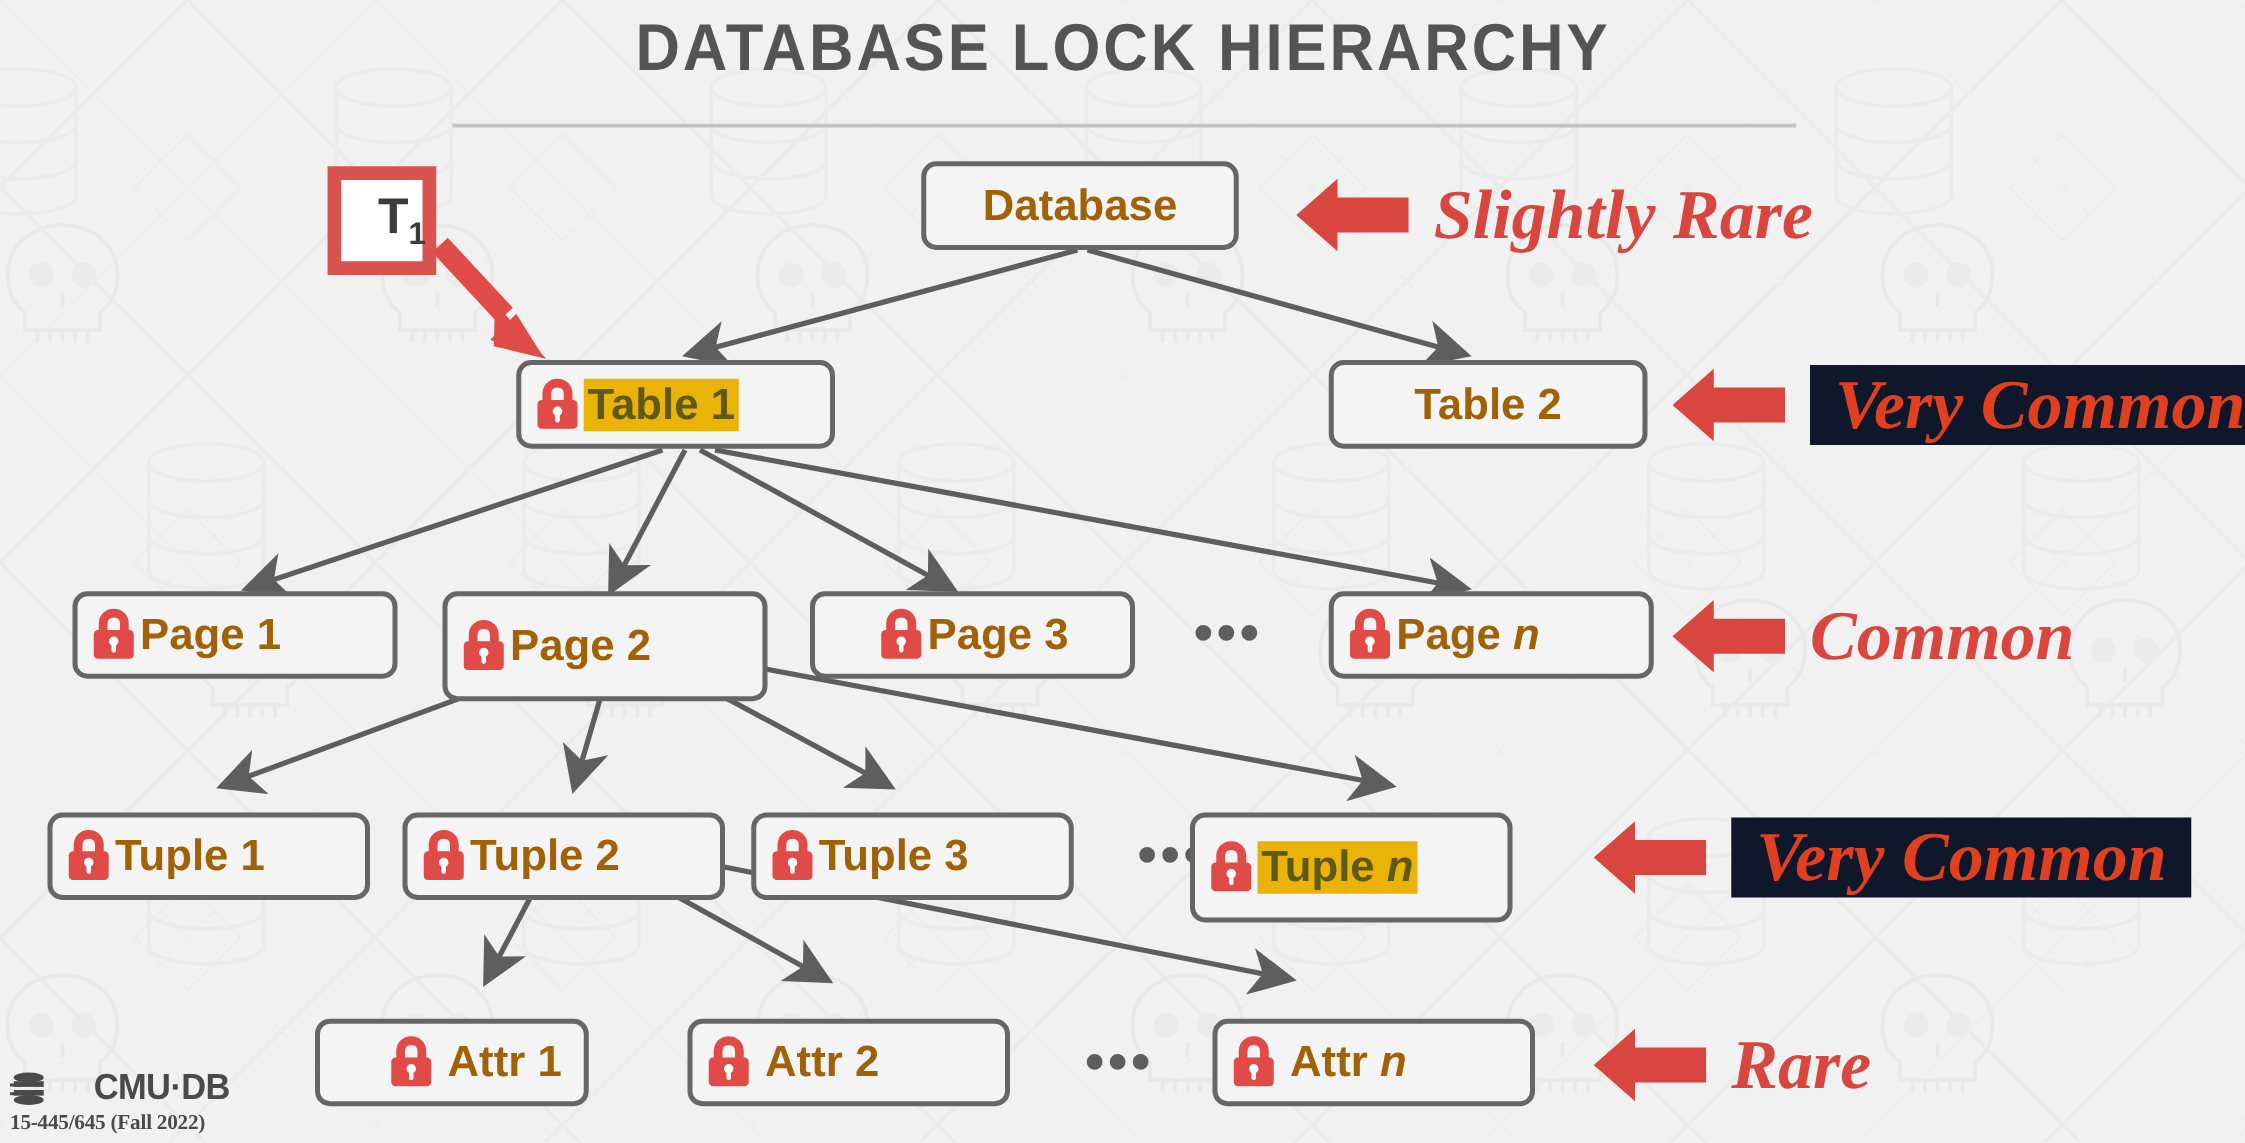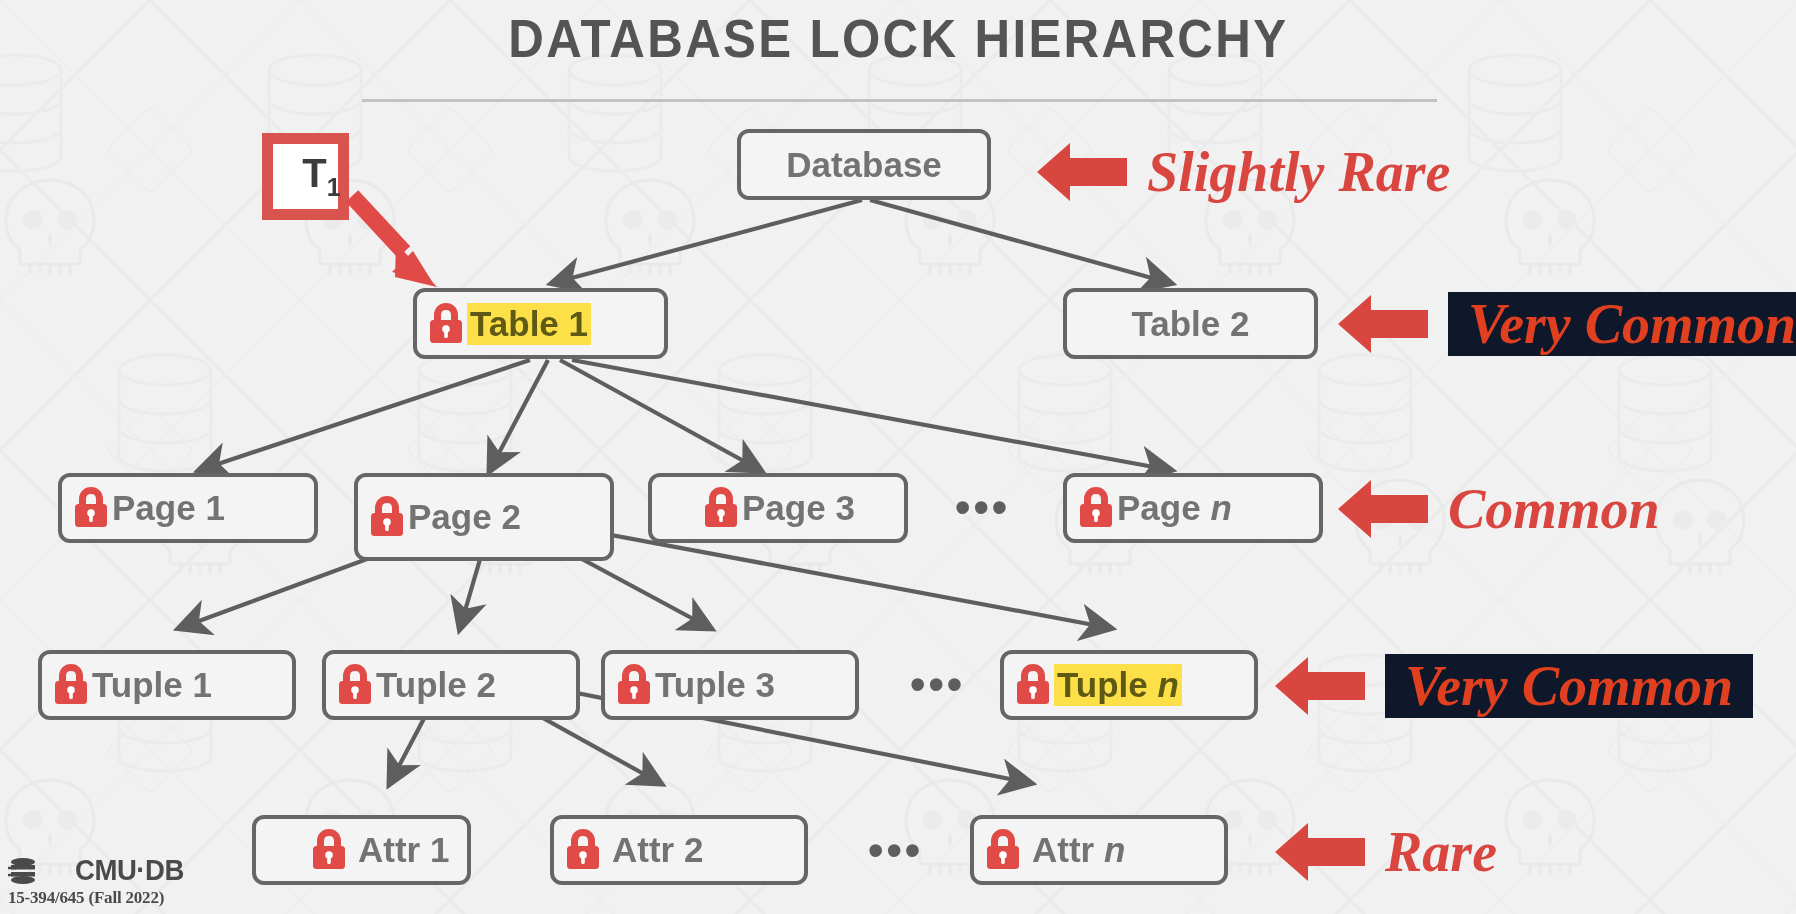--- a/index.html
+++ b/index.html
@@ -48,26 +48,26 @@
     box-sizing:border-box;
     border:4px solid #666666;
     border-radius:12px;
     background:#f4f4f4;
     display:flex;align-items:center;
     z-index:2;
     white-space:nowrap;
   }
   .node.center{justify-content:center;}
   .node-label{
-    font-size:35px;font-weight:bold;color:#737373;
+    font-size:35px;font-weight:bold;color:#a16207;
     letter-spacing:0px;
   }
   .node-label .ital{font-style:italic;}
   .node-label.hl{
-    background:#fde047;
+    background:#eab308;
     color:#5e5a16;
     padding:1px 3px;
   }
   .lock{
     flex:0 0 auto;
     margin-left:10px;margin-right:2px;
     display:block;
   }
 
   
@@ -327,21 +327,21 @@
     <path d="M10.5,20 L10.5,13 C10.5,8 14,4.5 19,4.5 C24,4.5 27.5,8 27.5,13 L27.5,20" fill="none" stroke="#e04b47" stroke-width="7"></path>
     <rect x="3" y="18" width="32" height="23" rx="3.5" fill="#e04b47"></rect>
     <circle cx="19" cy="27" r="3.8" fill="#ffffff"></circle>
     <rect x="17.2" y="28" width="3.6" height="8" rx="1.6" fill="#ffffff"></rect>
   </svg>
   <span class="node-label">Tuple 3</span>
 </div>
 
 <div class="ellipsis" style="left:910px;top:662px;">•••</div>
 
-<div class="node" style="left:1000px;top:650px;width:258px;height:70px;">
+<div class="node" style="left:952px;top:650px;width:258px;height:88px;">
   <svg class="lock" width="38" height="44" viewBox="0 0 38 44">
     <path d="M10.5,20 L10.5,13 C10.5,8 14,4.5 19,4.5 C24,4.5 27.5,8 27.5,13 L27.5,20" fill="none" stroke="#e04b47" stroke-width="7"></path>
     <rect x="3" y="18" width="32" height="23" rx="3.5" fill="#e04b47"></rect>
     <circle cx="19" cy="27" r="3.8" fill="#ffffff"></circle>
     <rect x="17.2" y="28" width="3.6" height="8" rx="1.6" fill="#ffffff"></rect>
   </svg>
   <span class="node-label hl"><span>Tuple </span><span class="ital">n</span></span>
 </div>
 
 <div class="node" style="left:252px;top:815px;width:219px;height:70px;padding-left:44px;">
@@ -415,14 +415,14 @@
   <div id="logo-row">
     <svg width="30" height="30" viewBox="0 0 30 30">
       <ellipse cx="15" cy="6" rx="12" ry="4" fill="#4a4a4a"></ellipse>
       <rect x="3" y="9" width="24" height="4.5" fill="#4a4a4a"></rect>
       <rect x="3" y="16" width="24" height="4.5" fill="#4a4a4a"></rect>
       <ellipse cx="15" cy="24" rx="12" ry="4" fill="#4a4a4a"></ellipse>
       <path d="M0,12 L9,12 M0,19 L9,19" stroke="#4a4a4a" stroke-width="2.4"></path>
     </svg>
     <span id="logo-text">CMU·DB</span>
   </div>
-  <div id="course-line">15-394/645 (Fall 2022)</div>
+  <div id="course-line">15-445/645 (Fall 2022)</div>
 </div>
 
 </body></html>

